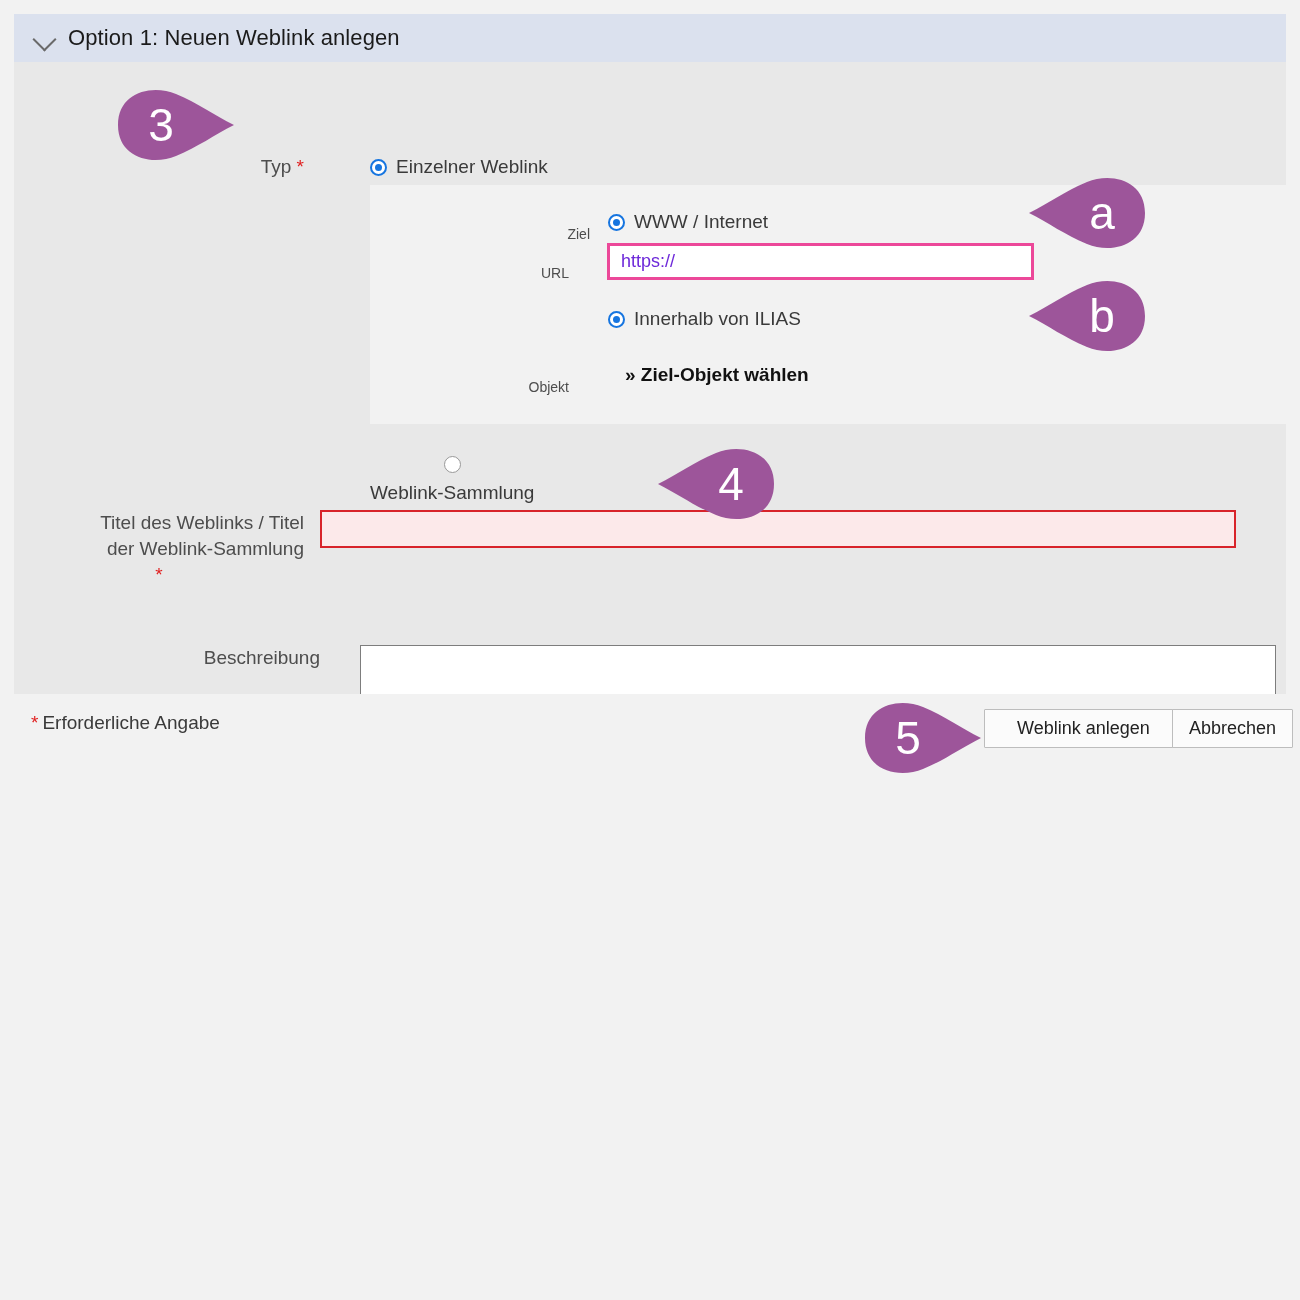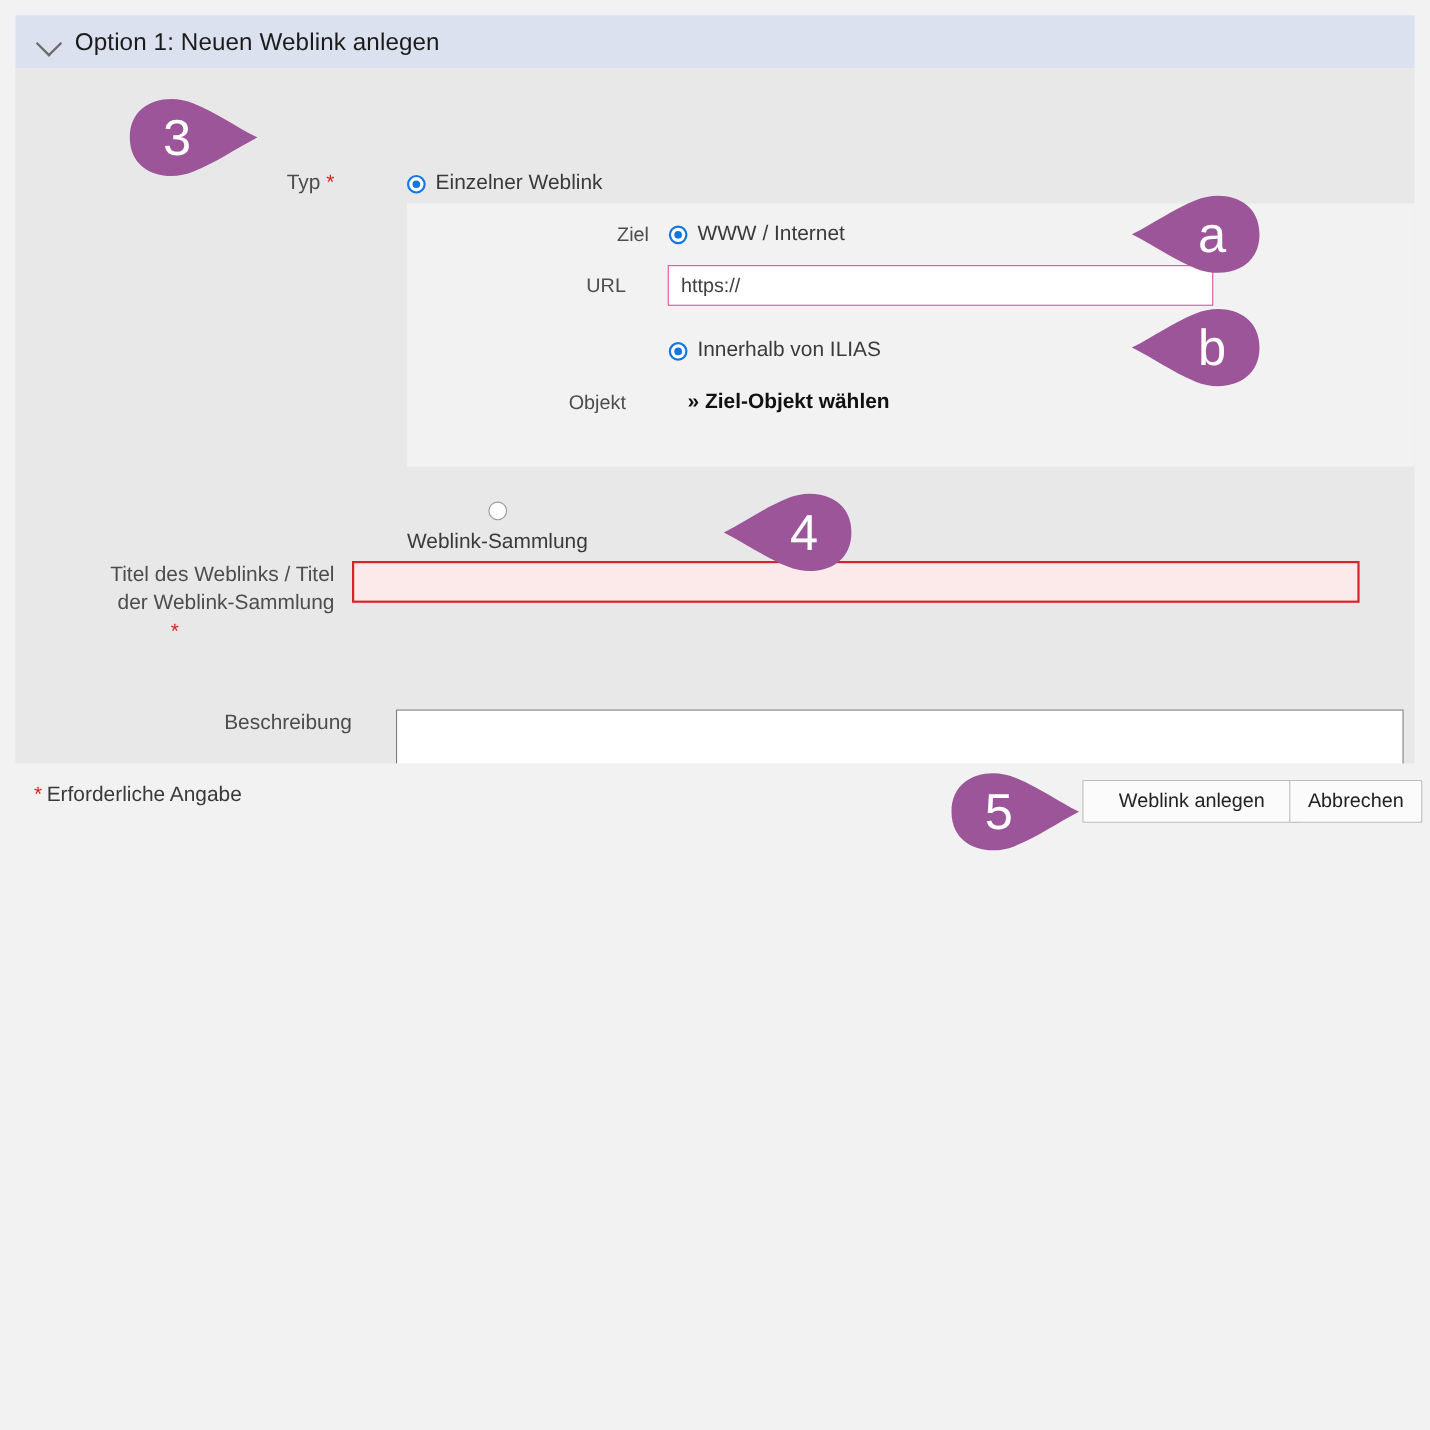--- a/index.html
+++ b/index.html
@@ -132,37 +132,38 @@
   
   .subpanel {
     position: absolute;
     left: 356px;
     top: 123px;
     width: 916px;
     height: 239px;
     background: #f2f2f2;
   }
   .sub-label {
-    font-size: 18px;
+    font-size: 14px;
     color: #4d4d4d;
     text-align: right;
     width: 238px;
     padding-right: 18px;
     box-sizing: border-box;
     white-space: nowrap;
+    margin-top: 24px;
   }
 
   .url-input {
-    width: 496px;
+    width: 427px;
     height: 37px;
-    border: 1px solid #ec4899;
+    border: 3px solid #ec4899;
     background: #ffffff;
     font-family: "Liberation Sans", sans-serif;
     font-size: 18px;
-    color: #404040;
+    color: #6d28d9;
     padding: 0 11px;
     box-sizing: border-box;
     border-radius: 0;
     outline: none;
   }
 
   .obj-link {
     font-size: 19px;
     font-weight: bold;
     color: #111;

